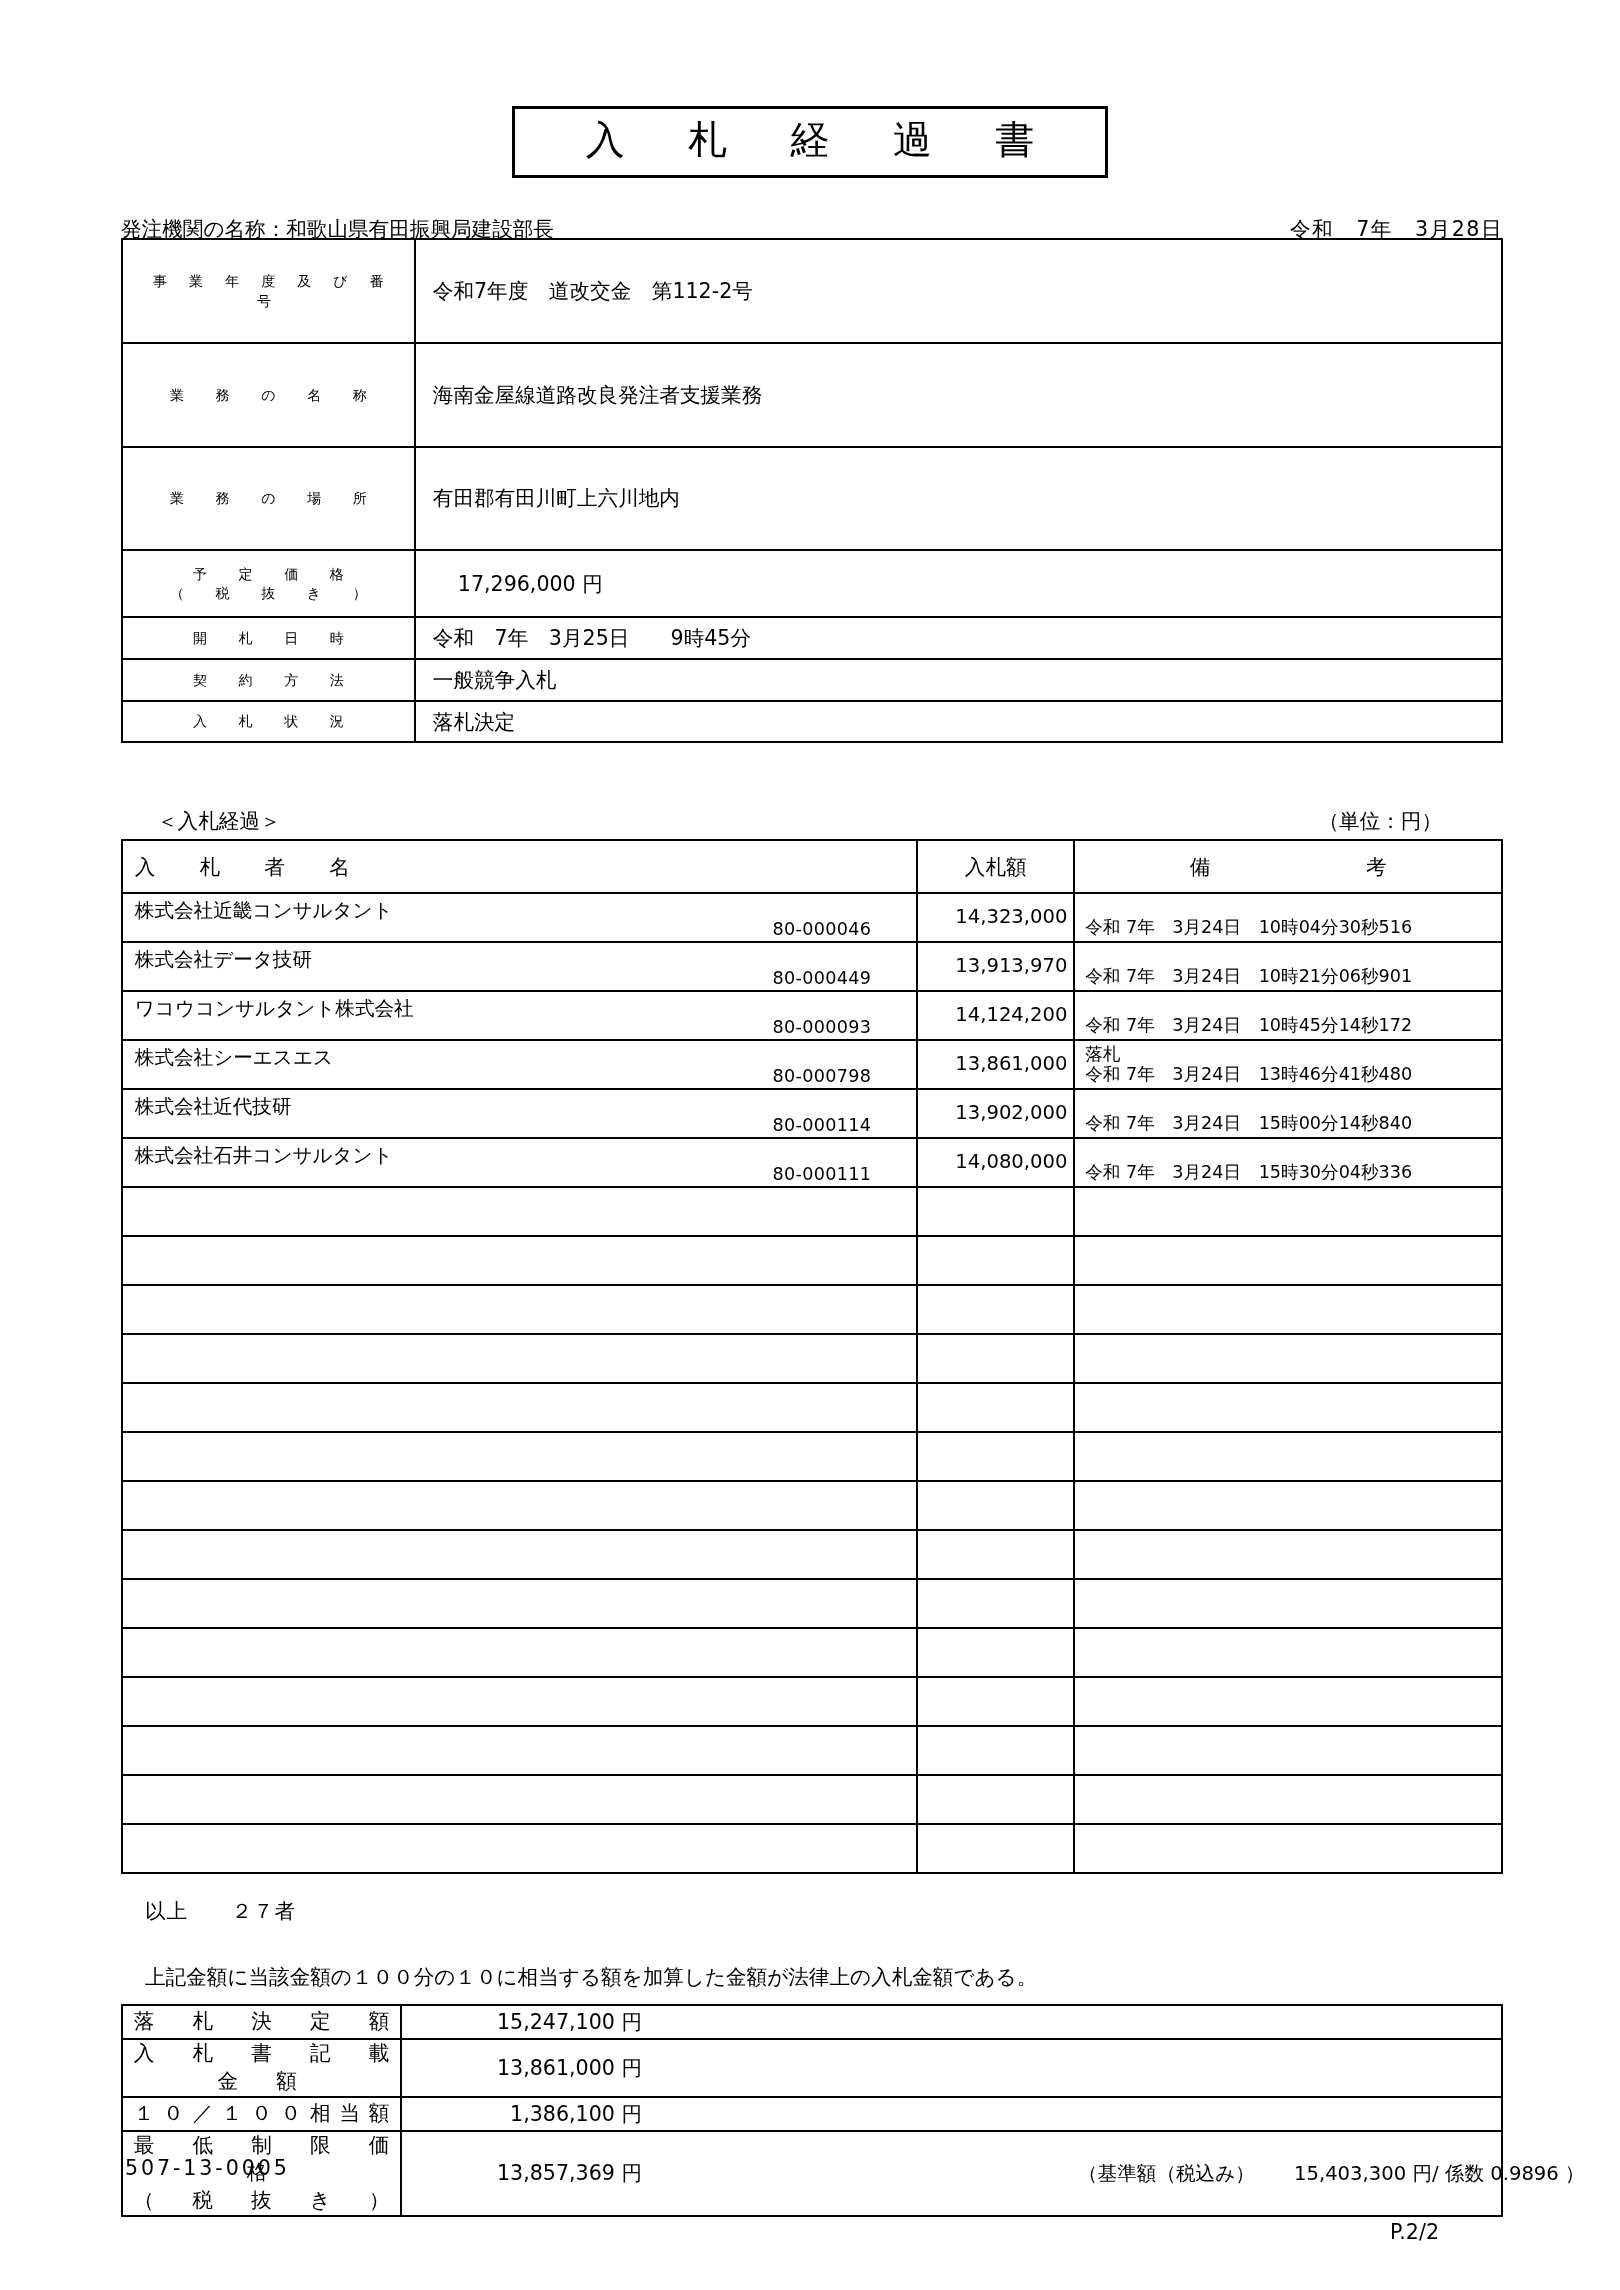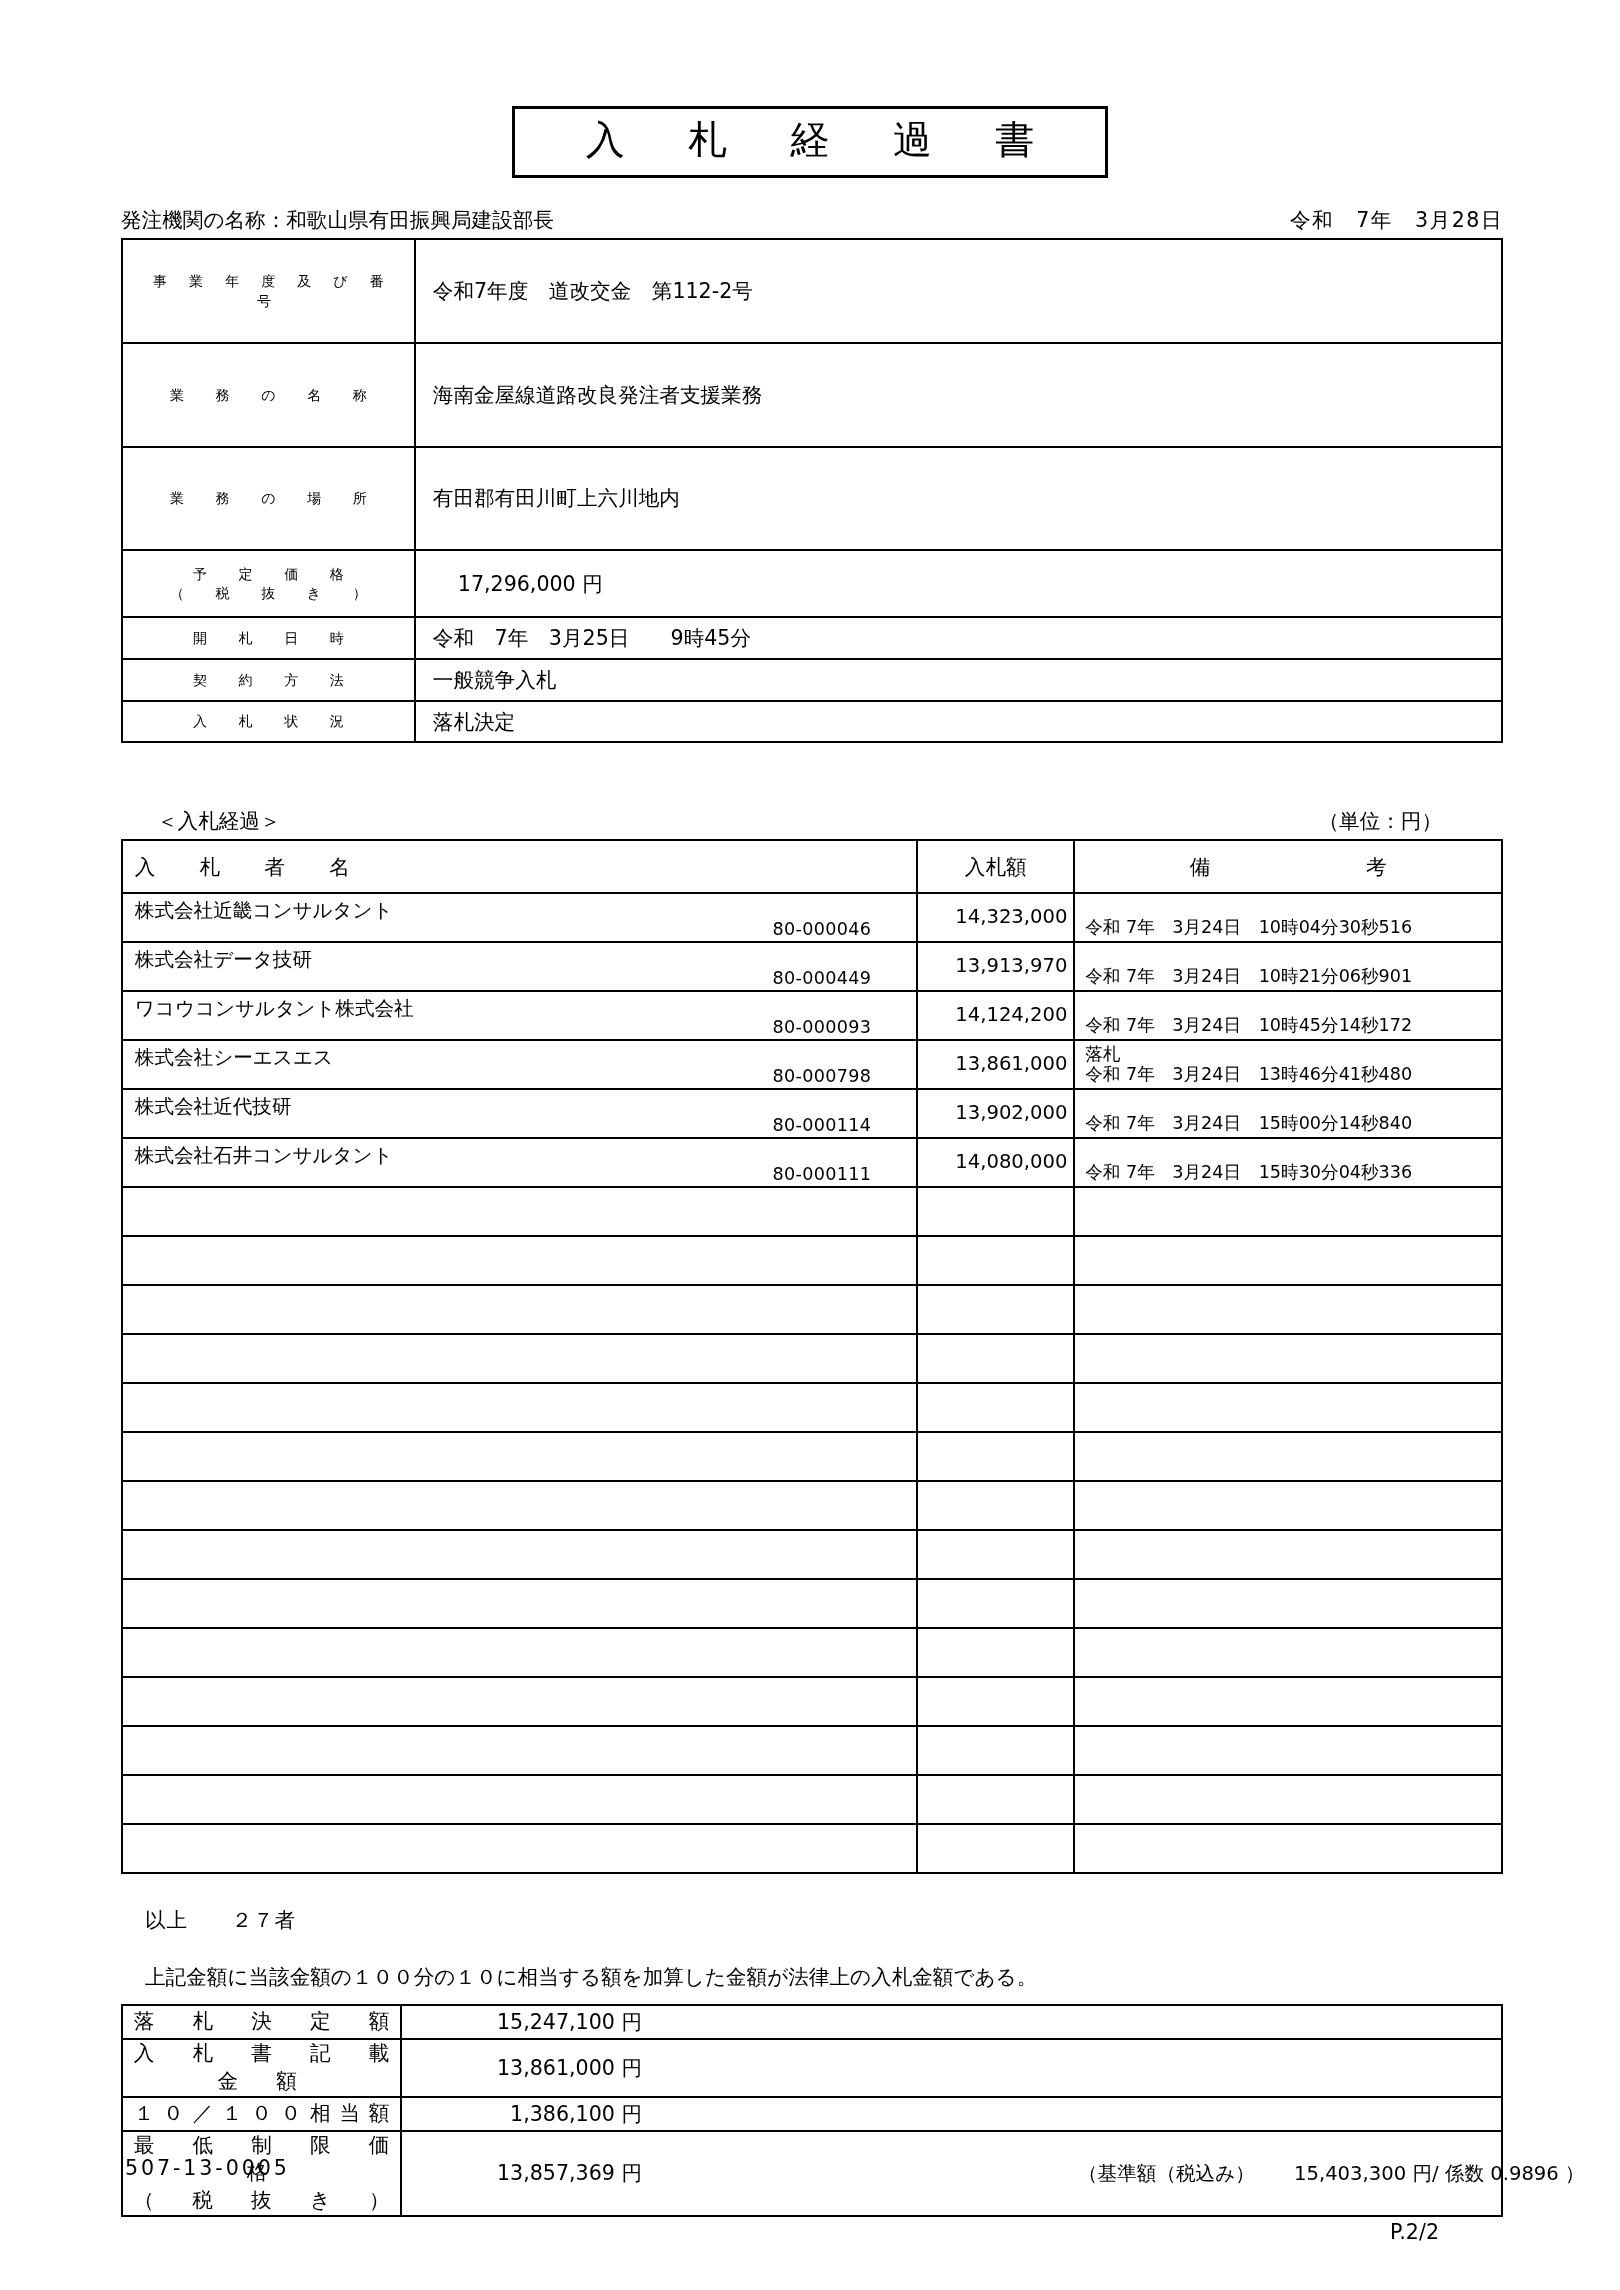--- a/index.html
+++ b/index.html
@@ -36,21 +36,21 @@
     font-size: 39px;
     letter-spacing: 25.5px;
     text-indent: 25.5px;
     line-height: 1.08;
     font-weight: 500;
   }
 
   
   .hdr-line {
     position: absolute;
-    left: 121px; top: 206px;
+    left: 121px; top: 215px;
     width: 1382px;
     height: 27.4px;
   }
   .hdr-left {
     position: absolute;
     left: 0; top: 0;
     font-size: 20.6px;
     white-space: nowrap;
   }
   .hdr-right {
@@ -191,21 +191,20 @@
     left: 9.8px; bottom: 2px;
     white-space: nowrap;
   }
 
   
   .total-line {
     position: absolute;
     left: 145px; top: 1897px;
     font-size: 20.6px;
     letter-spacing: 1px;
-    margin-top: 9px;
   }
   .footnote {
     position: absolute;
     left: 145px; top: 1963px;
     font-size: 20.6px;
   }
 
   
   .res-table {
     position: absolute;

